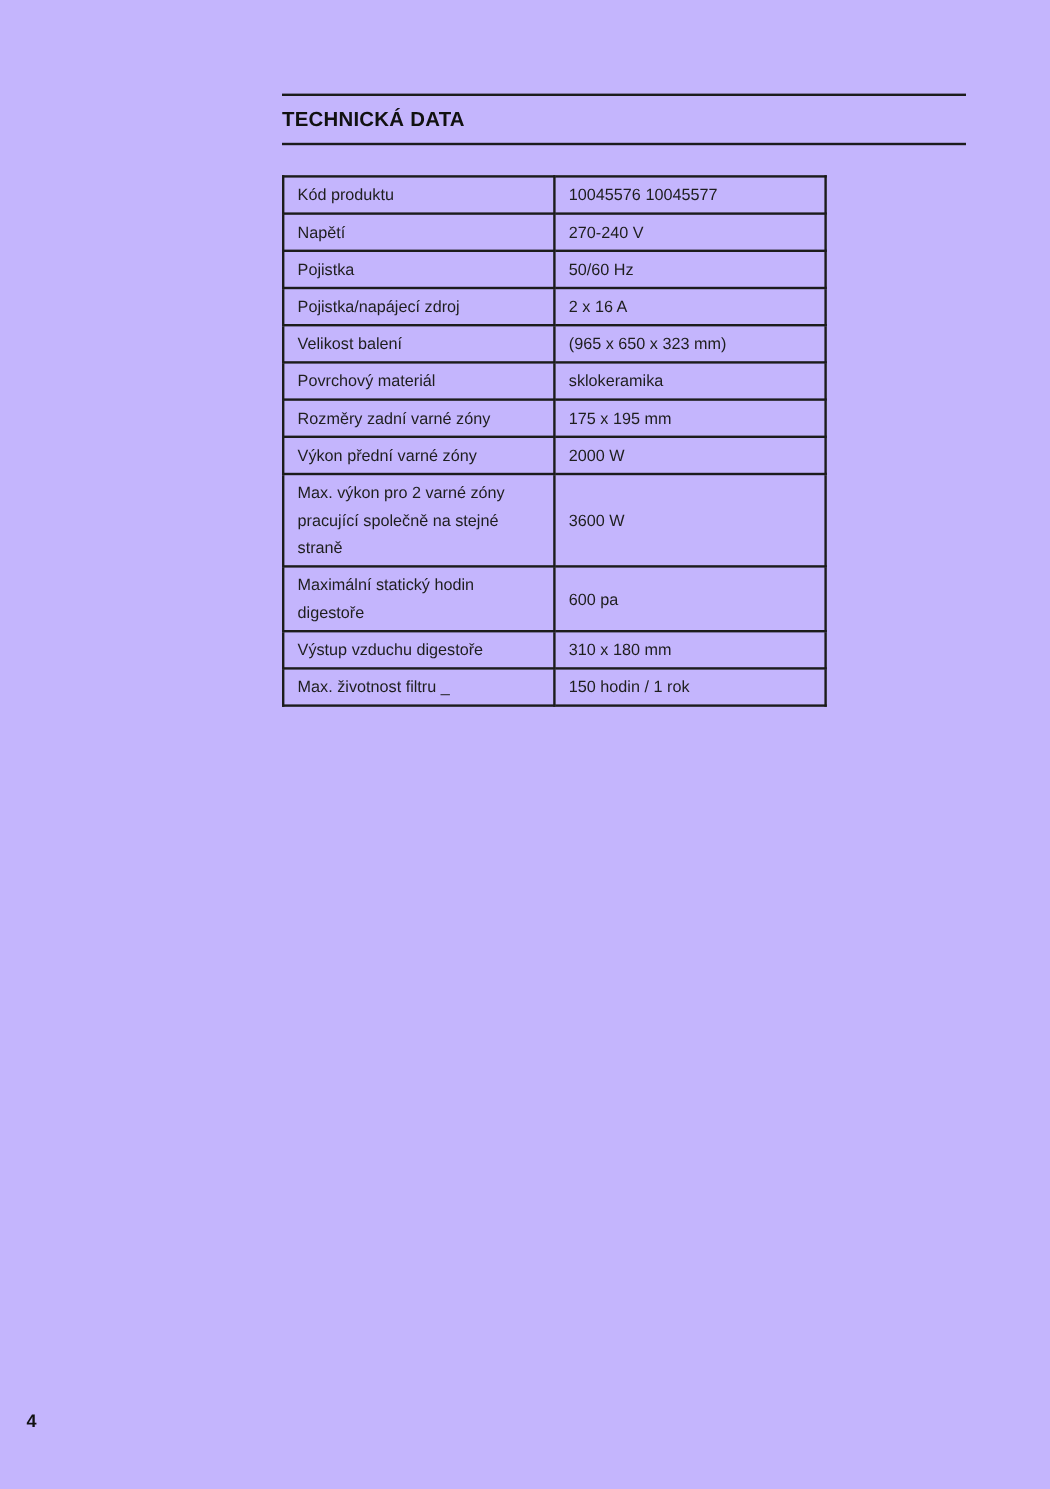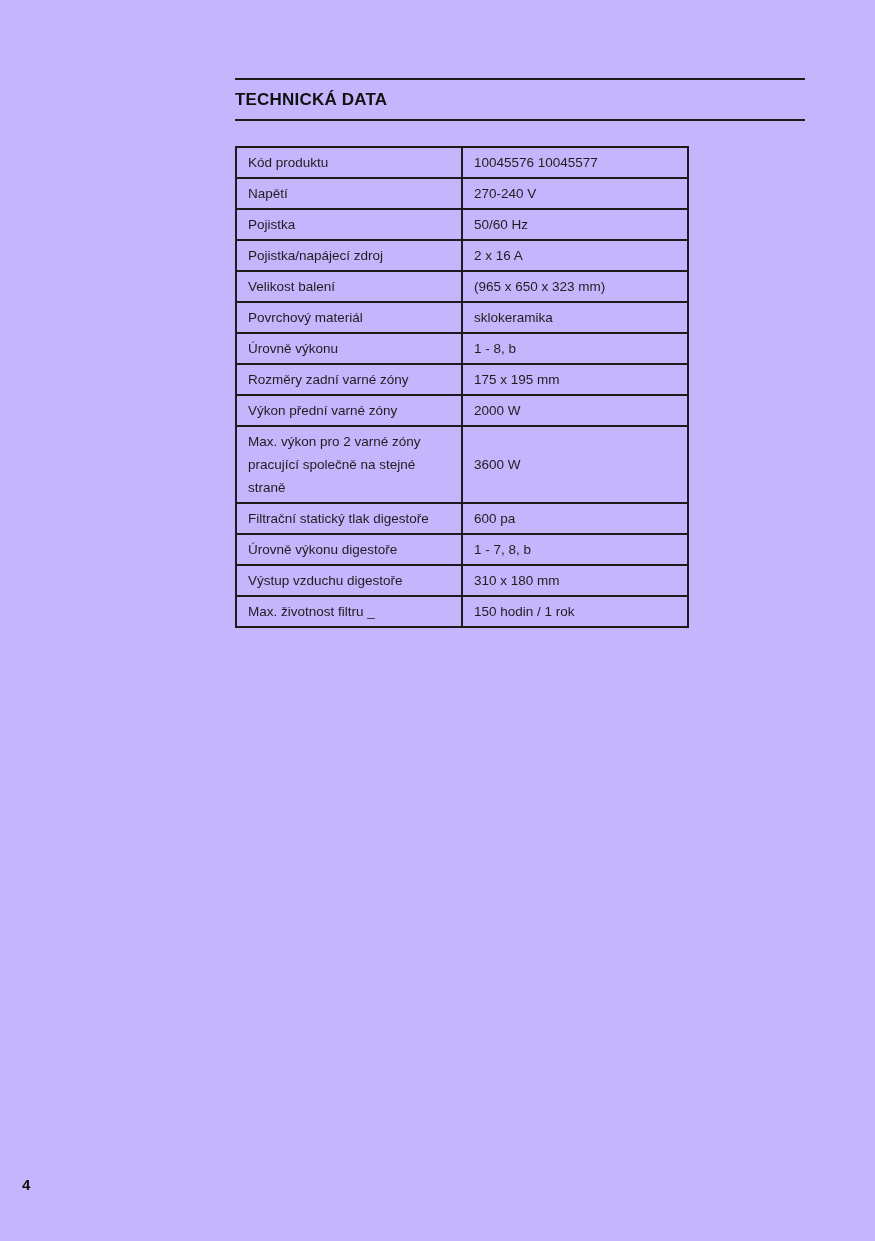--- a/index.html
+++ b/index.html
@@ -95,44 +95,36 @@
         </tr>
         <tr>
           <td class="label-cell">Velikost balení</td>
           <td class="value-cell">(965 x 650 x 323 mm)</td>
         </tr>
         <tr>
           <td class="label-cell">Povrchový materiál</td>
           <td class="value-cell">sklokeramika</td>
         </tr>
         <tr>
-          <td class="label-cell">Úrovně výkonu</td>
-          <td class="value-cell">1 - 8, b</td>
-        </tr>
-        <tr>
           <td class="label-cell">Rozměry zadní varné zóny</td>
           <td class="value-cell">175 x 195 mm</td>
         </tr>
         <tr>
           <td class="label-cell">Výkon přední varné zóny</td>
           <td class="value-cell">2000 W</td>
         </tr>
         <tr>
           <td class="label-cell">Max. výkon pro 2 varné zóny
 pracující společně na stejné
 straně</td>
           <td class="value-cell">3600 W</td>
         </tr>
         <tr>
-          <td class="label-cell">Filtrační statický tlak digestoře</td>
+          <td class="label-cell">Maximální statický hodin digestoře</td>
           <td class="value-cell">600 pa</td>
-        </tr>
-        <tr>
-          <td class="label-cell">Úrovně výkonu digestoře</td>
-          <td class="value-cell">1 - 7, 8, b</td>
         </tr>
         <tr>
           <td class="label-cell">Výstup vzduchu digestoře</td>
           <td class="value-cell">310 x 180 mm</td>
         </tr>
         <tr>
           <td class="label-cell">Max. životnost filtru _</td>
           <td class="value-cell">150 hodin / 1 rok</td>
         </tr>
       </tbody>

